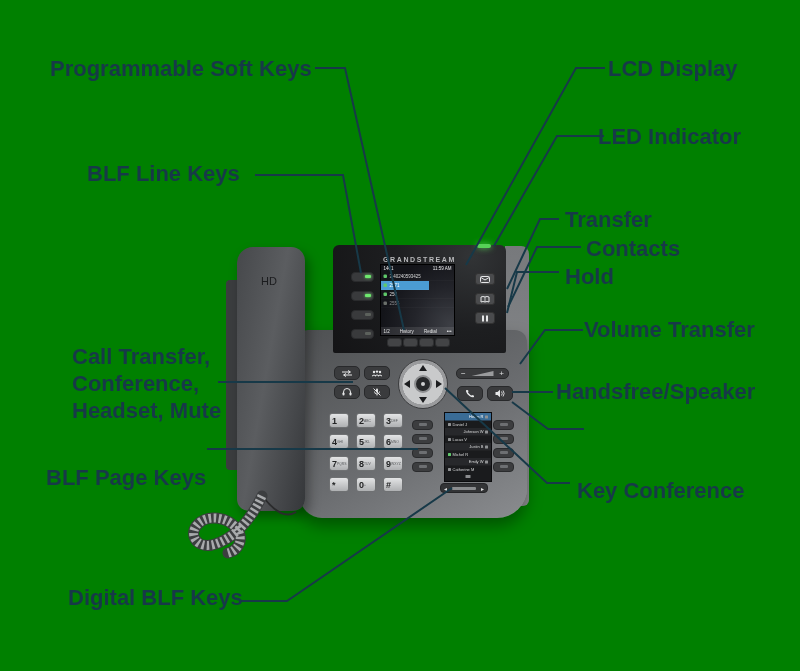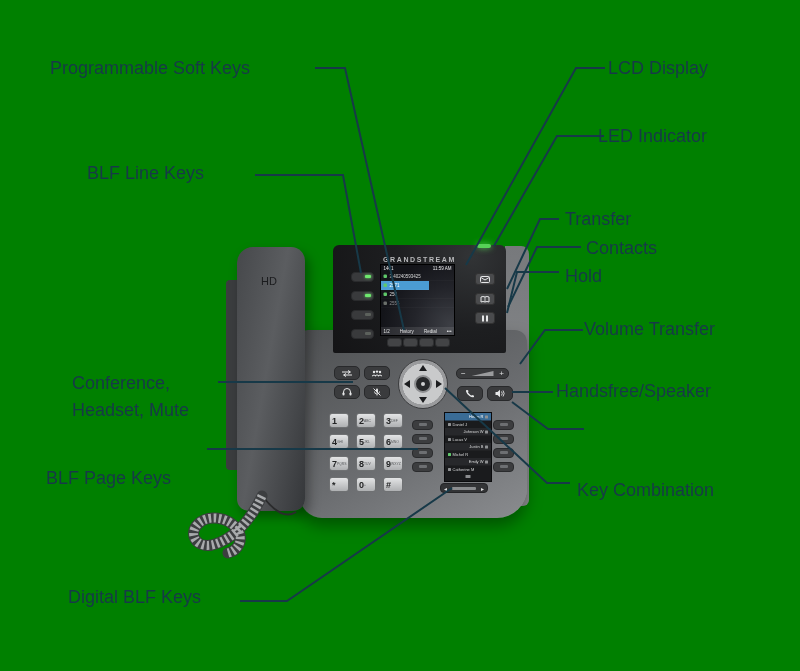--- a/index.html
+++ b/index.html
@@ -1,21 +1,21 @@
 <!DOCTYPE html>
 <html><head>
 <meta charset="utf-8">
 <style>
   html,body{margin:0;padding:0;}
   .stage{position:relative;width:800px;height:671px;background:#008000;overflow:hidden;
          font-family:"Liberation Sans",sans-serif;}
   .abs{position:absolute;}
 
   
-  .callout{position:absolute;color:#173948;font-weight:normal;font-size:18px;line-height:27px;white-space:pre;z-index:11;}
+  .callout{position:absolute;color:#173948;font-weight:bold;font-size:22px;line-height:27px;white-space:pre;z-index:11;}
 
   
   .stand-right{left:505px;top:246px;width:24px;height:260px;background:linear-gradient(180deg,#77797c,#8e9092);border-radius:0 8px 6px 0;z-index:1;}
   .cradle-left{left:226px;top:280px;width:16px;height:190px;background:#3b3d3f;border-radius:4px;z-index:1;}
   .body{left:300px;top:330px;width:227px;height:188px;background:linear-gradient(150deg,#4e5052,#6a6c6f 55%,#8a8c8f);
         border-radius:8px 12px 30px 22px;box-shadow:0 8px 16px rgba(0,0,0,.35);z-index:2;}
   .panel{left:333px;top:245px;width:173px;height:108px;border-radius:6px 6px 2px 2px;z-index:3;
          background:radial-gradient(circle at 80% 10%, #323436 0%, #1d1e20 45%, #141416 100%);}
   .led{left:477px;top:244px;width:14px;height:4px;background:#57d157;border-radius:2px;box-shadow:0 0 6px #57d157;z-index:4;}
   .brand{left:333px;top:256px;width:173px;text-align:center;color:#b9babc;font-size:7px;font-weight:bold;letter-spacing:1.6px;z-index:4;}
@@ -370,18 +370,18 @@
 
   <div class="callout" style="left:50px;top:55px">Programmable Soft Keys</div>
   <div class="callout" style="left:598px;top:123px">LED Indicator</div>
   <div class="callout" style="left:608px;top:55px">LCD Display</div>
   <div class="callout" style="left:87px;top:160px">BLF Line Keys</div>
   <div class="callout" style="left:565px;top:206px">Transfer</div>
   <div class="callout" style="left:586px;top:235px">Contacts</div>
   <div class="callout" style="left:565px;top:263px">Hold</div>
   <div class="callout" style="left:584px;top:316px">Volume Transfer</div>
   <div class="callout" style="left:556px;top:378px">Handsfree/Speaker</div>
-  <div class="callout" style="left:577px;top:450px"><br><span>Key Combination</span></div>
-  <div class="callout" style="left:72px;top:343px"><br><span>Conference,</span><br><span>Headset, Mute</span></div>
+  <div class="callout" style="left:577px;top:450px"><br><span>Key Conference</span></div>
+  <div class="callout" style="left:72px;top:343px"><span>Call Transfer,</span><br><span>Conference,</span><br><span>Headset, Mute</span></div>
   <div class="callout" style="left:46px;top:436px;line-height:28px"><br><span>BLF Page Keys</span></div>
   <div class="callout" style="left:68px;top:584px">Digital BLF Keys</div>
 
 </div>
 
 </body></html>

